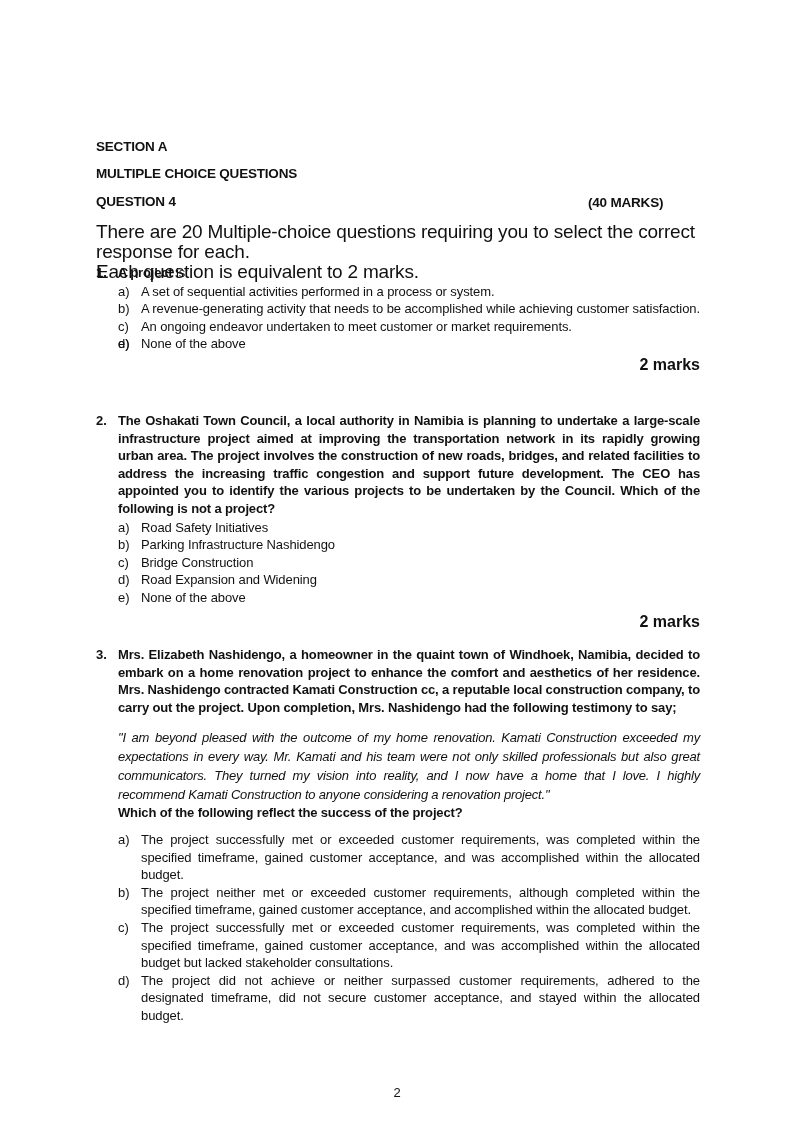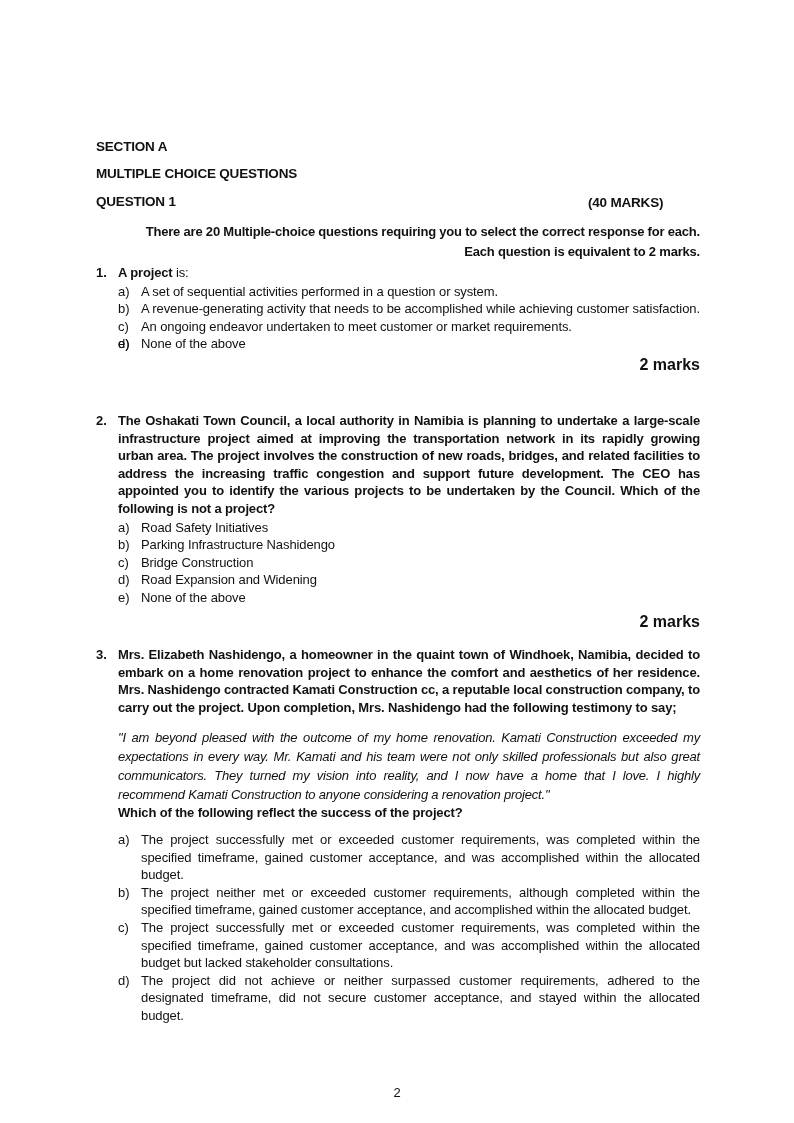--- a/index.html
+++ b/index.html
@@ -1,52 +1,52 @@
 <!DOCTYPE html>
 <html><head>
 <meta charset="utf-8">
 <style>
   html, body { margin: 0; padding: 0; background: #ffffff; }
   body { width: 794px; height: 1123px; position: relative; overflow: hidden;
          font-family: "Liberation Sans", sans-serif; color: #111; }
   .page { position: absolute; left: 0; top: 0; width: 794px; height: 1071px; margin-top: 35px; }
   .abs { position: absolute; }
   .h { font-size: 13.5px; font-weight: bold; letter-spacing: -0.2px; }
-  .intro { font-size: 13px; font-weight: bold; line-height: 20px; letter-spacing: -0.2px; text-align: right; }
+  .intro { font-size: 19px; font-weight: normal; line-height: 20px; letter-spacing: -0.2px; }
   .q { position: absolute; left: 96px; width: 604px; font-size: 13px; line-height: 17.6px; }
   .qnum { position: absolute; left: 0; top: 0; font-weight: bold; }
   .qtext { margin-left: 22px; font-weight: bold; text-align: justify; letter-spacing: -0.15px; }
   .qtext .normal { font-weight: normal; }
   .opts { margin-left: 22px; margin-top: 1px; }
   .opt { position: relative; padding-left: 23px; text-align: justify; letter-spacing: -0.1px; }
   .opt .lbl { position: absolute; left: 0; top: 0; }
   .marks { text-align: right; font-weight: bold; font-size: 16px; }
   .quote { margin-left: 22px; font-style: italic; text-align: justify; letter-spacing: -0.2px; line-height: 19px; margin-top: 12px; }
   .pagenum { left: 0; width: 794px; text-align: center; font-size: 13px; }
 </style>
 </head>
 <body>
 
 <div class="page">
 
   <div class="abs h" style="left:96px; top:104px;">SECTION A</div>
   <div class="abs h" style="left:96px; top:131px;">MULTIPLE CHOICE QUESTIONS</div>
-  <div class="abs h" style="left:96px; top:159px;">QUESTION 1</div>
+  <div class="abs h" style="left:96px; top:159px;">QUESTION 4</div>
   <div class="abs h" style="left:588px; top:160px;">(40 MARKS)</div>
 
   <div class="abs intro" style="left:96px; top:187px; width:604px;">
     <div>There are 20 Multiple-choice questions requiring you to select the correct response for each.</div>
     <div>Each question is equivalent to 2 marks.</div>
   </div>
 
   <div class="q" style="top:229px;">
     <span class="qnum">1.</span>
     <div class="qtext"><span>A project</span><span class="normal"> is:</span></div>
     <div class="opts">
-      <div class="opt"><span class="lbl">a)</span><span>A set of sequential activities performed in a question or system.</span></div>
+      <div class="opt"><span class="lbl">a)</span><span>A set of sequential activities performed in a process or system.</span></div>
       <div class="opt"><span class="lbl">b)</span><span>A revenue-generating activity that needs to be accomplished while achieving customer satisfaction.</span></div>
       <div class="opt"><span class="lbl">c)</span><span>An ongoing endeavor undertaken to meet customer or market requirements.</span></div>
       <div class="opt"><span class="lbl">d)</span></div>
       <div class="opt"><span class="lbl">e)</span><span>None of the above</span></div>
     </div>
     <div class="marks" style="margin-top:3px;">2 marks</div>
   </div>
 
   <div class="q" style="top:377px;">
     <span class="qnum">2.</span>

